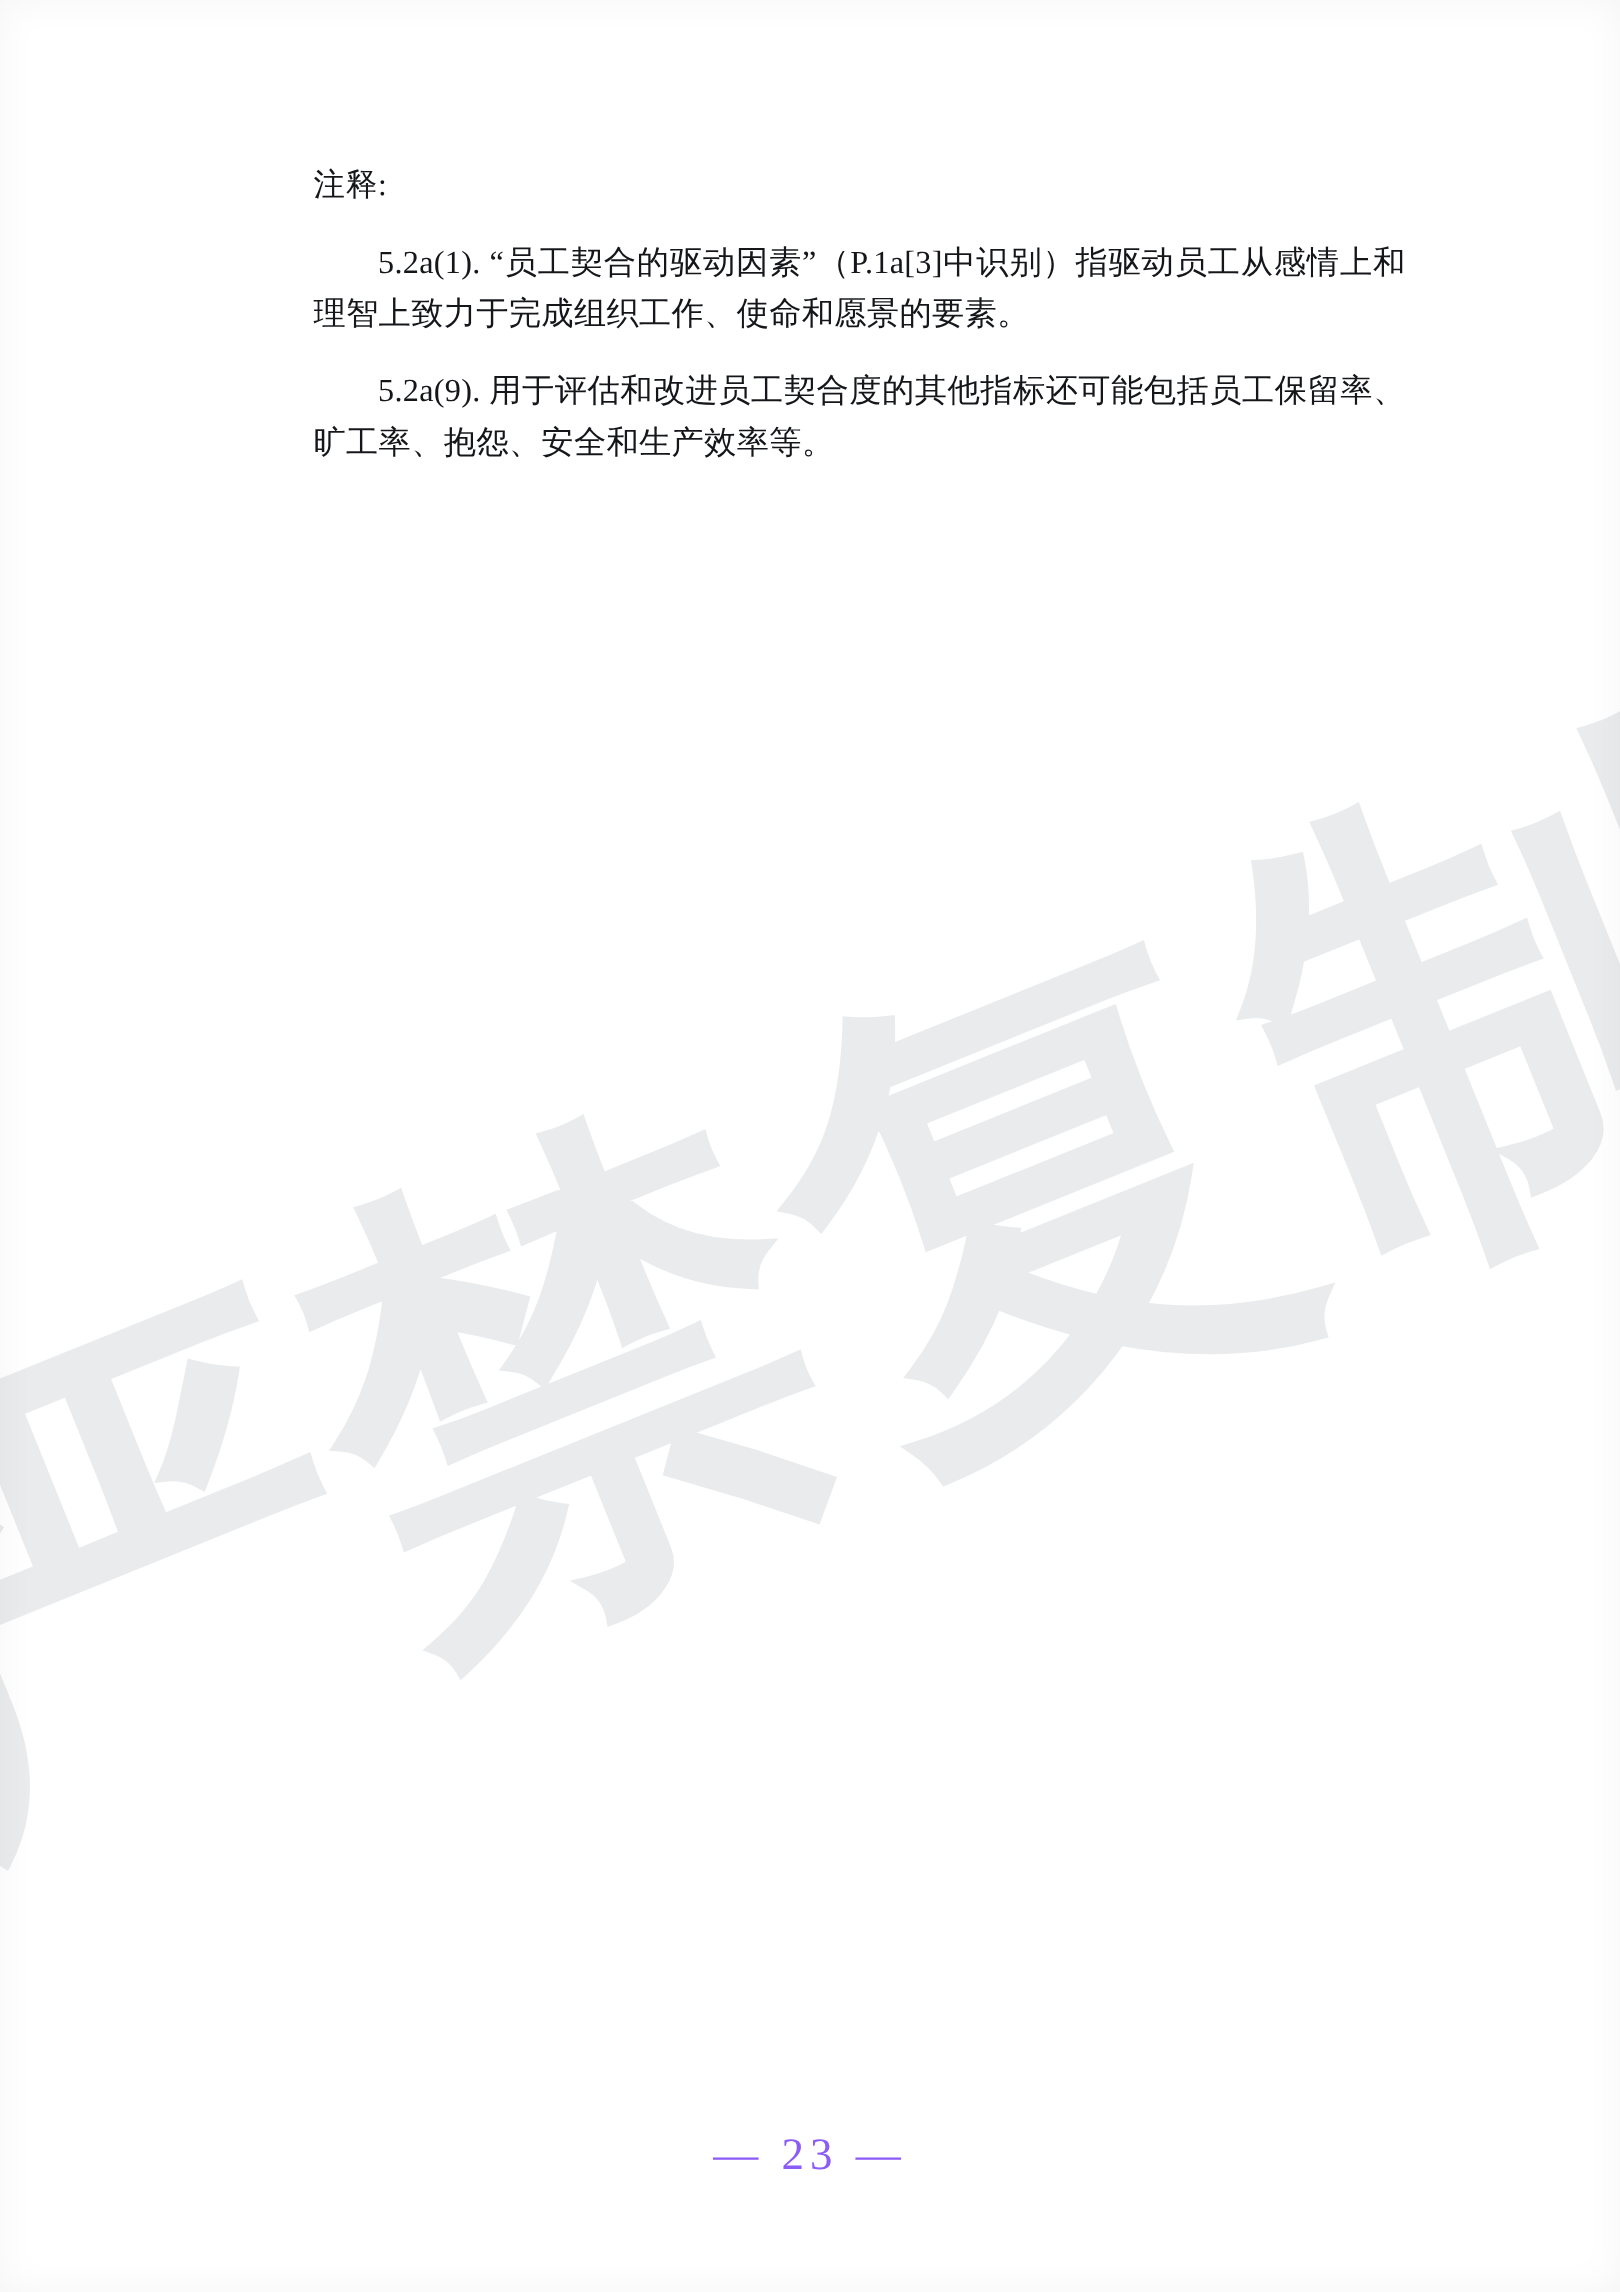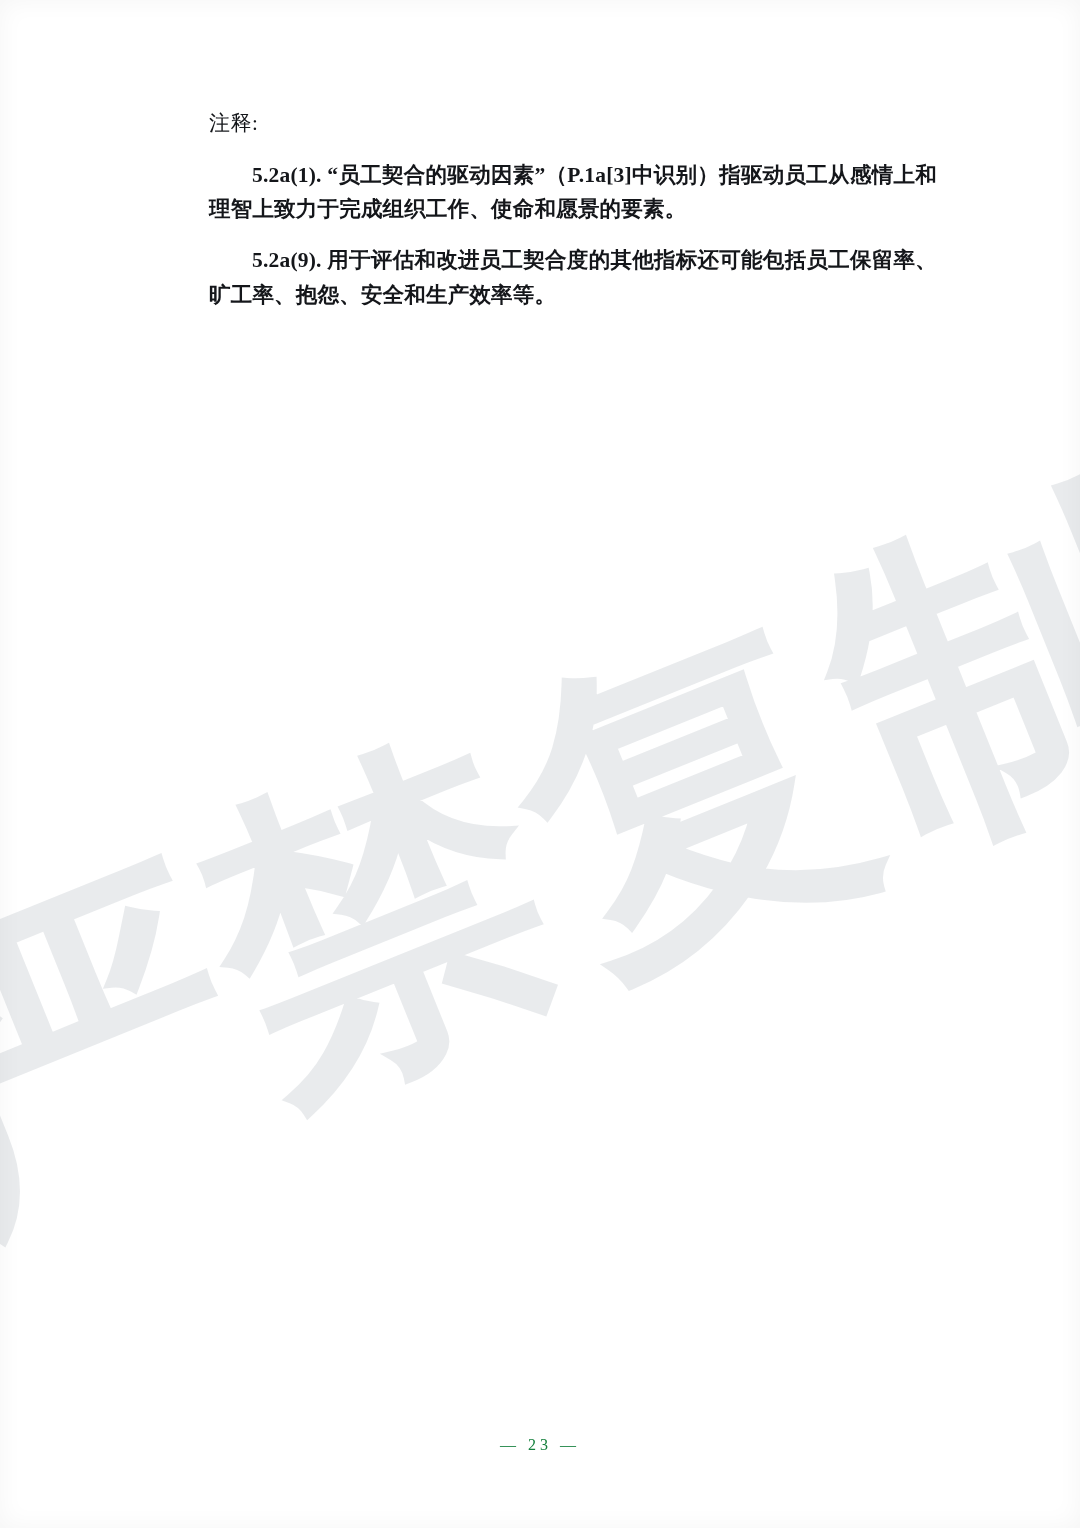--- a/index.html
+++ b/index.html
@@ -56,39 +56,38 @@
     letter-spacing: 0.5px;
   }
 
   .para {
     font-size: 21.5px;
     line-height: 1.62;
     margin: 0 0 16px 0;
     text-align: justify;
     text-justify: inter-ideograph;
     letter-spacing: 0.2px;
-    font-weight: bold;
   }
   .para .indent {
     display: inline-block;
     width: 2em;
   }
   .para.italic {
     font-style: italic;
   }
 
   .footer {
     position: absolute;
     left: 0;
     right: 0;
     bottom: 74px;
     text-align: center;
-    font-size: 16px;
+    font-size: 30px;
     letter-spacing: 4px;
-    color: #15803d;
+    color: #8b5cf6;
   }
 </style>
 </head>
 <body>
 
 <div class="page">
 
   <div class="watermark">严禁复制</div>
 
   <div class="content">

